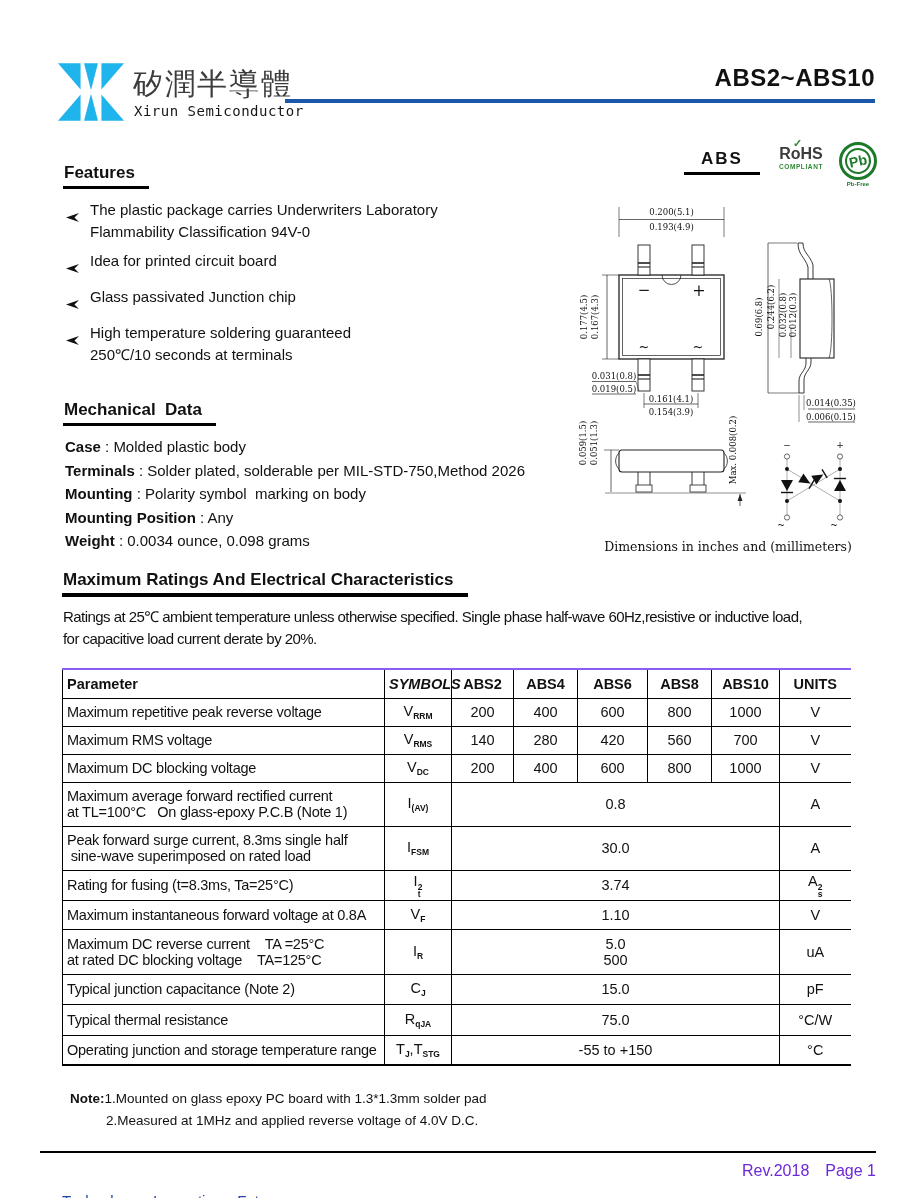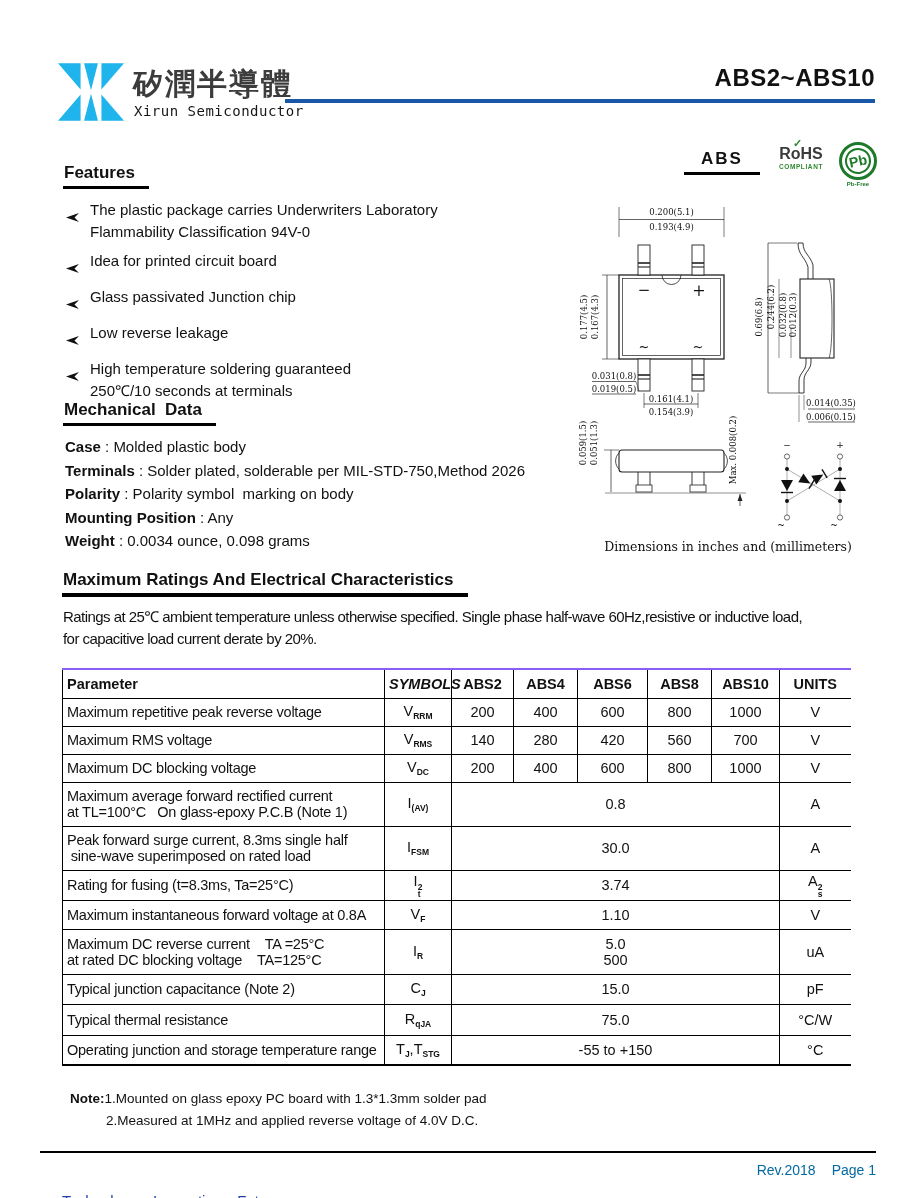--- a/index.html
+++ b/index.html
@@ -1,21 +1,21 @@
 <!DOCTYPE html>
 <html><head>
 <meta charset="utf-8">
 <style>
   html,body{margin:0;padding:0;background:#e8e8e8;}
   .page{position:relative;width:899px;height:1198px;background:#ffffff;margin:0 auto;
         font-family:"Liberation Sans",sans-serif;color:#111;overflow:hidden;}
   .abs{position:absolute;}
   .pre{white-space:pre-wrap;}
   
-  .brand-cn{font-size:30px;color:#3c3c3c;letter-spacing:2px;font-weight:700;}
+  .brand-cn{font-size:30px;color:#3c3c3c;letter-spacing:2px;font-weight:400;}
   .brand-en{font-size:14px;font-family:"DejaVu Sans Mono",monospace;letter-spacing:.5px;color:#161616;}
   .part-range{font-size:24px;font-weight:bold;text-align:right;letter-spacing:.5px;}
   .blue-rule{background:#1b57a8;height:4px;}
   .subtitle{font-size:16.5px;font-weight:bold;text-align:right;}
   .abs-label{font-size:17px;font-weight:bold;letter-spacing:2px;text-align:center;
              border-bottom:3px solid #000;padding-bottom:3px;}
   .rohs{width:58px;text-align:center;line-height:1;}
   .rohs .r1{font-size:16px;font-weight:bold;color:#3b3b3b;letter-spacing:0;position:relative;}
   .rohs .chk{position:absolute;top:-8px;left:21px;color:#2f8a33;font-size:11px;font-weight:bold;}
   .rohs .r2{font-size:6.5px;font-weight:bold;color:#2f8a33;letter-spacing:.6px;margin-top:2px;}
@@ -53,21 +53,21 @@
   .sym-sub{font-size:8.5px;font-weight:bold;vertical-align:-3px;letter-spacing:0;}
   .supsub{display:inline-flex;flex-direction:column;font-size:8.5px;font-weight:bold;
           line-height:.85;vertical-align:-4px;text-align:left;}
   td.unit{font-size:13.5px;}
   .rh30{height:29px;}.rh29{height:28px;}.rh45{height:44px;}.rh31{height:30px;}.rh46{height:45px;}.rh32{height:31px;margin-left:20px;}
   
   .notes{font-size:13.5px;line-height:22px;}
   .footer-rule{height:2px;background:#000;}
   .footer-text{font-size:15px;color:#2143a8;}
   .footer-text .w{margin-right:15px;}
-  .footer-right{font-size:14px;color:#0369a1;text-align:right;}
+  .footer-right{font-size:16px;color:#6d28d9;text-align:right;}
   .footer-right .w{margin-left:16px;}
   svg text{font-family:"DejaVu Serif",serif;fill:#111;}
 </style>
 </head>
 <body>
 
 <div class="page">
 
   <div class="abs" style="left:58px;top:62px;">
     <svg width="66" height="60" viewBox="0 0 76 66">
@@ -121,40 +121,34 @@
     <div class="feat-item">
       <span class="bullet"><svg width="14" height="9">
             <polygon points="0,4.5 13,0 8.5,4.5 13,9" fill="#111"></polygon>
           </svg></span>
       <div class="pre">Glass passivated Junction chip</div>
     </div>
     <div class="feat-item">
       <span class="bullet"><svg width="14" height="9">
             <polygon points="0,4.5 13,0 8.5,4.5 13,9" fill="#111"></polygon>
           </svg></span>
-      <div class="pre">Low reverse leakage</div>
-    </div>
-    <div class="feat-item">
-      <span class="bullet"><svg width="14" height="9">
-            <polygon points="0,4.5 13,0 8.5,4.5 13,9" fill="#111"></polygon>
-          </svg></span>
       <div>
           <div class="pre">High temperature soldering guaranteed</div>
            <div class="pre">250℃/10 seconds at terminals</div>
         </div>
     </div>
   </div>
 
   <div class="abs" style="left:63px;top:400px;">
     <span class="sec-h">Mechanical  Data</span>
   </div>
   <div class="abs" style="left:65px;top:435px;width:520px;">
     <div class="mech-row"><b>Case</b><span class="pre"> : </span><span>Molded plastic body</span></div>
     <div class="mech-row"><b>Terminals</b><span class="pre"> : </span><span>Solder plated, solderable per MIL-STD-750,Method 2026</span></div>
-    <div class="mech-row"><b>Polarity</b><span class="pre"> : </span><span class="pre">Polarity symbol  marking on body</span></div>
+    <div class="mech-row"><b>Mounting</b><span class="pre"> : </span><span class="pre">Polarity symbol  marking on body</span></div>
     <div class="mech-row"><b>Mounting Position</b><span class="pre"> : </span><span>Any</span></div>
     <div class="mech-row"><b>Weight</b><span class="pre"> : </span><span>0.0034 ounce, 0.098 grams</span></div>
   </div>
 
   <div class="abs" style="left:578px;top:195px;">
     <svg width="321" height="365" viewBox="0 0 321 365">
       <g stroke="#222" fill="none" stroke-width="1">
 
         <line x1="41" y1="12" x2="41" y2="42" stroke-width="0.6"></line>
         <line x1="146" y1="12" x2="146" y2="42" stroke-width="0.6"></line>

